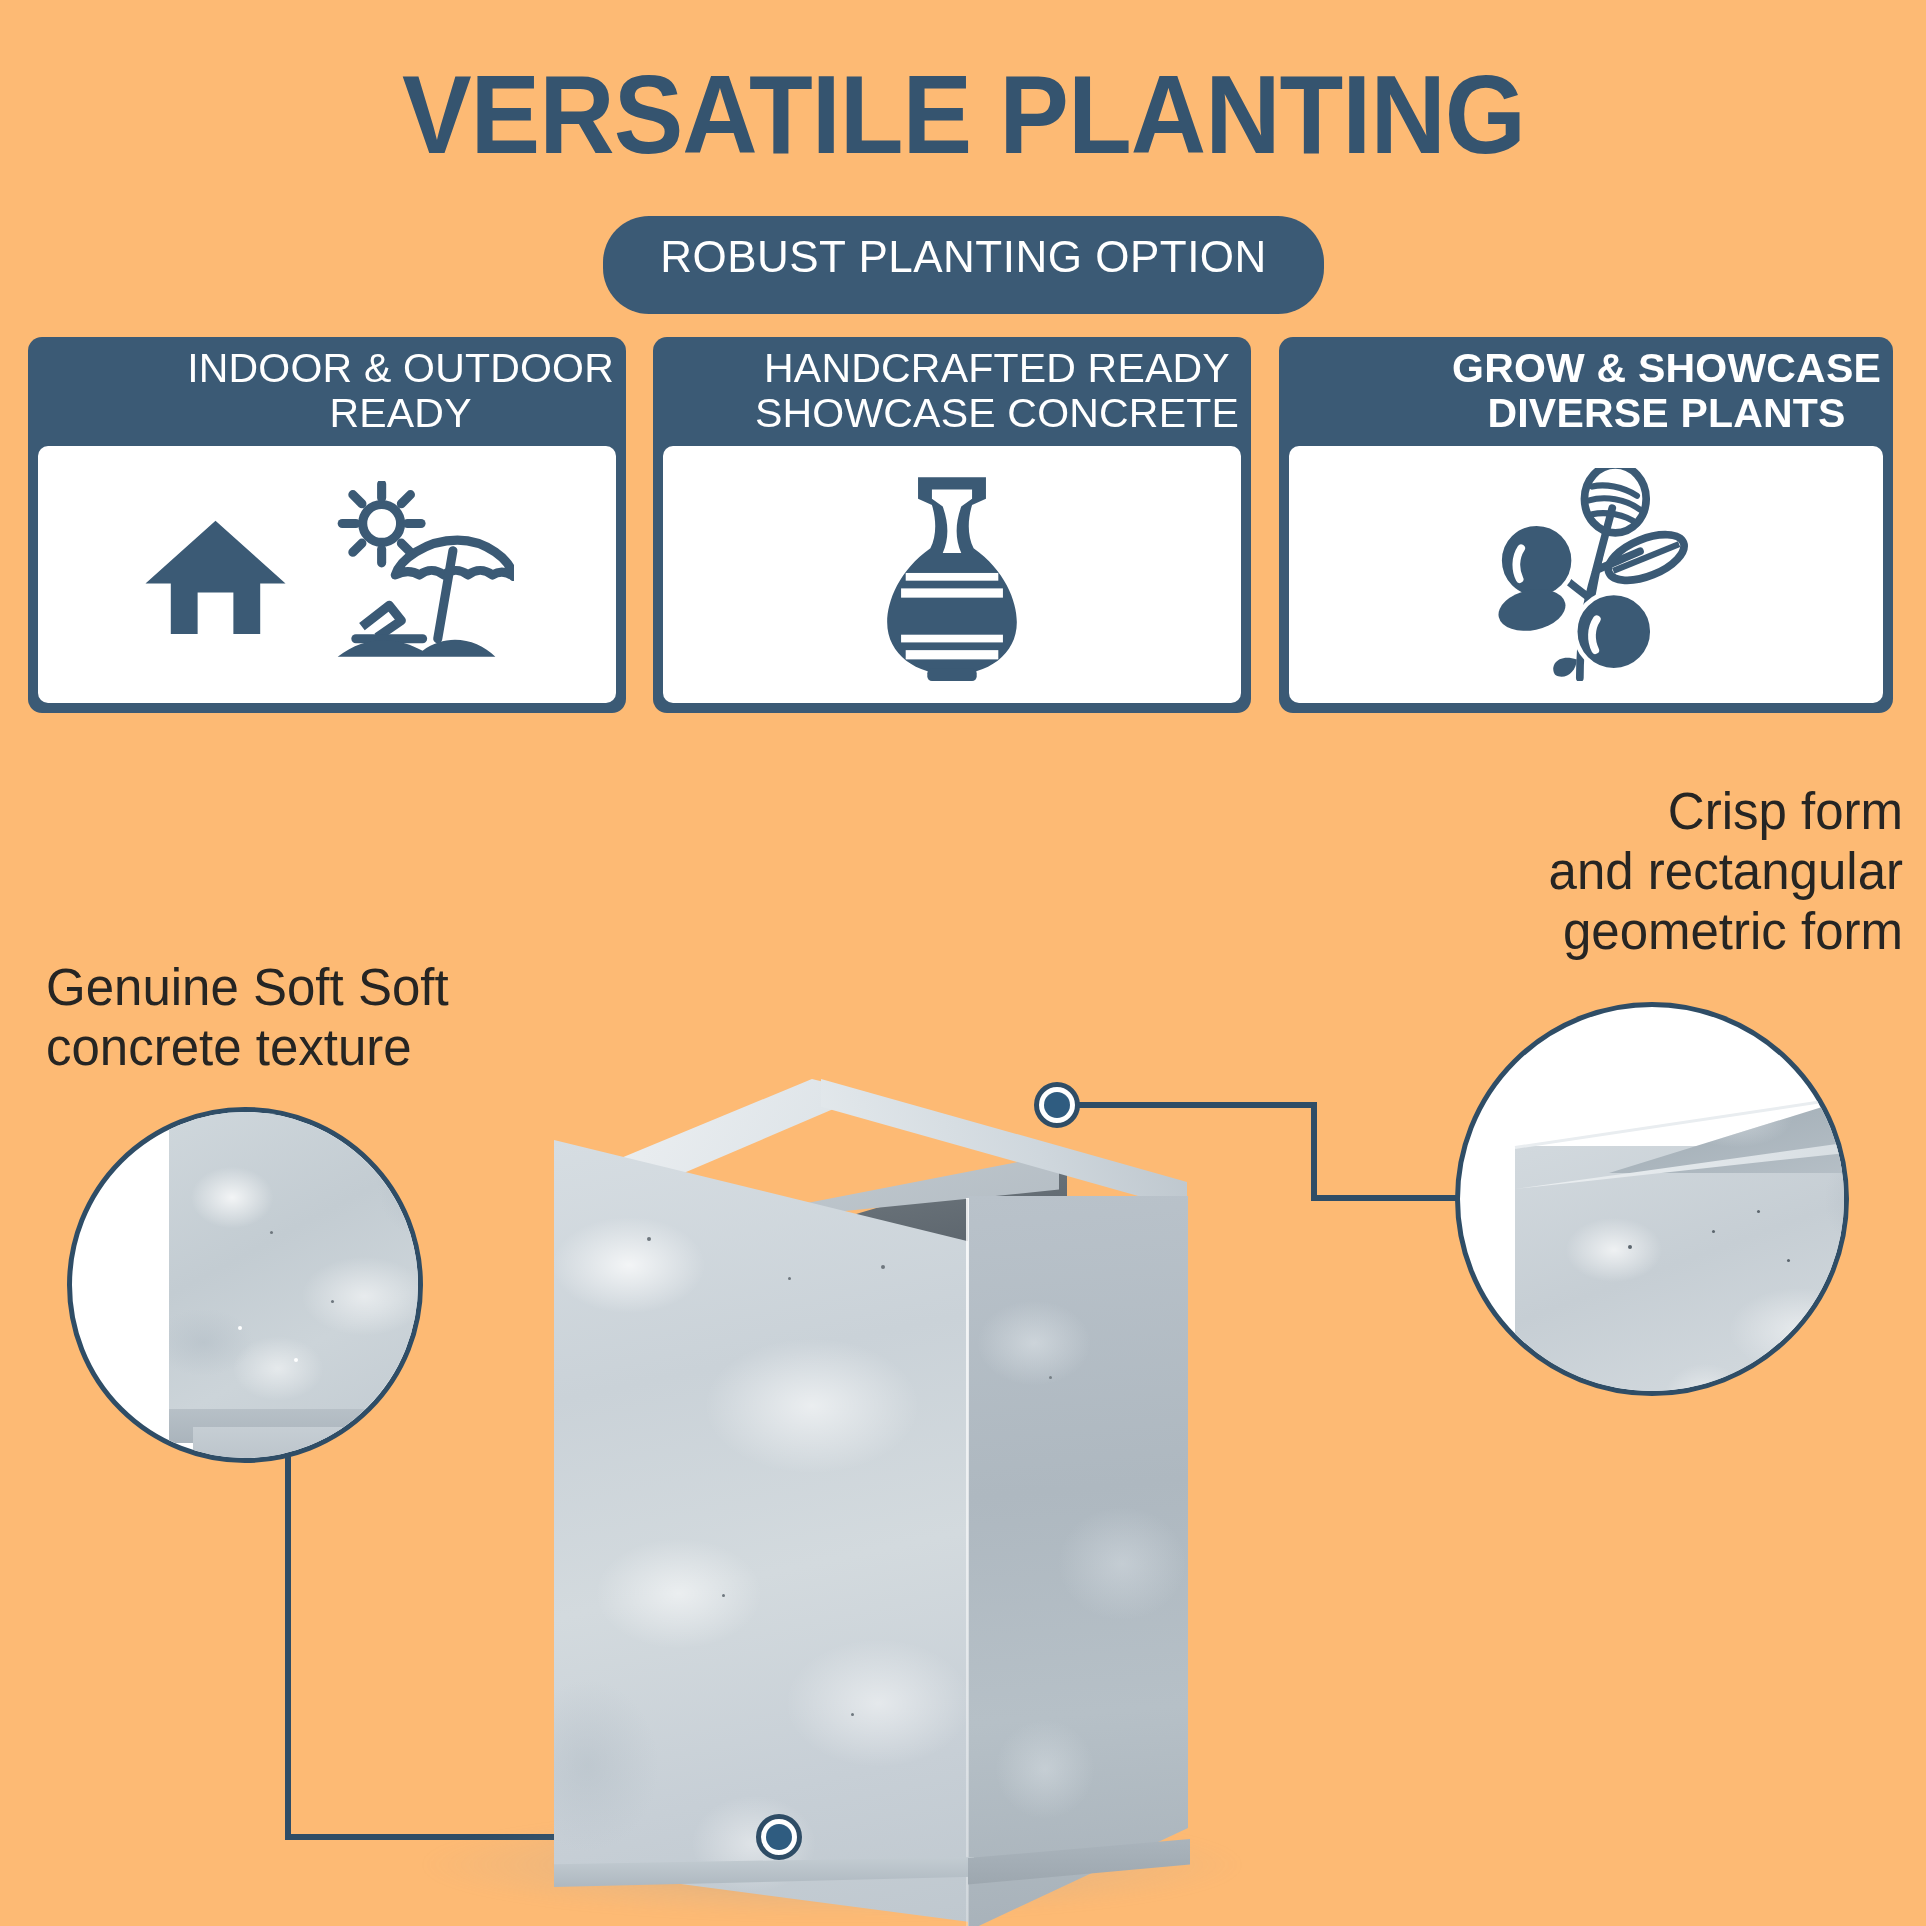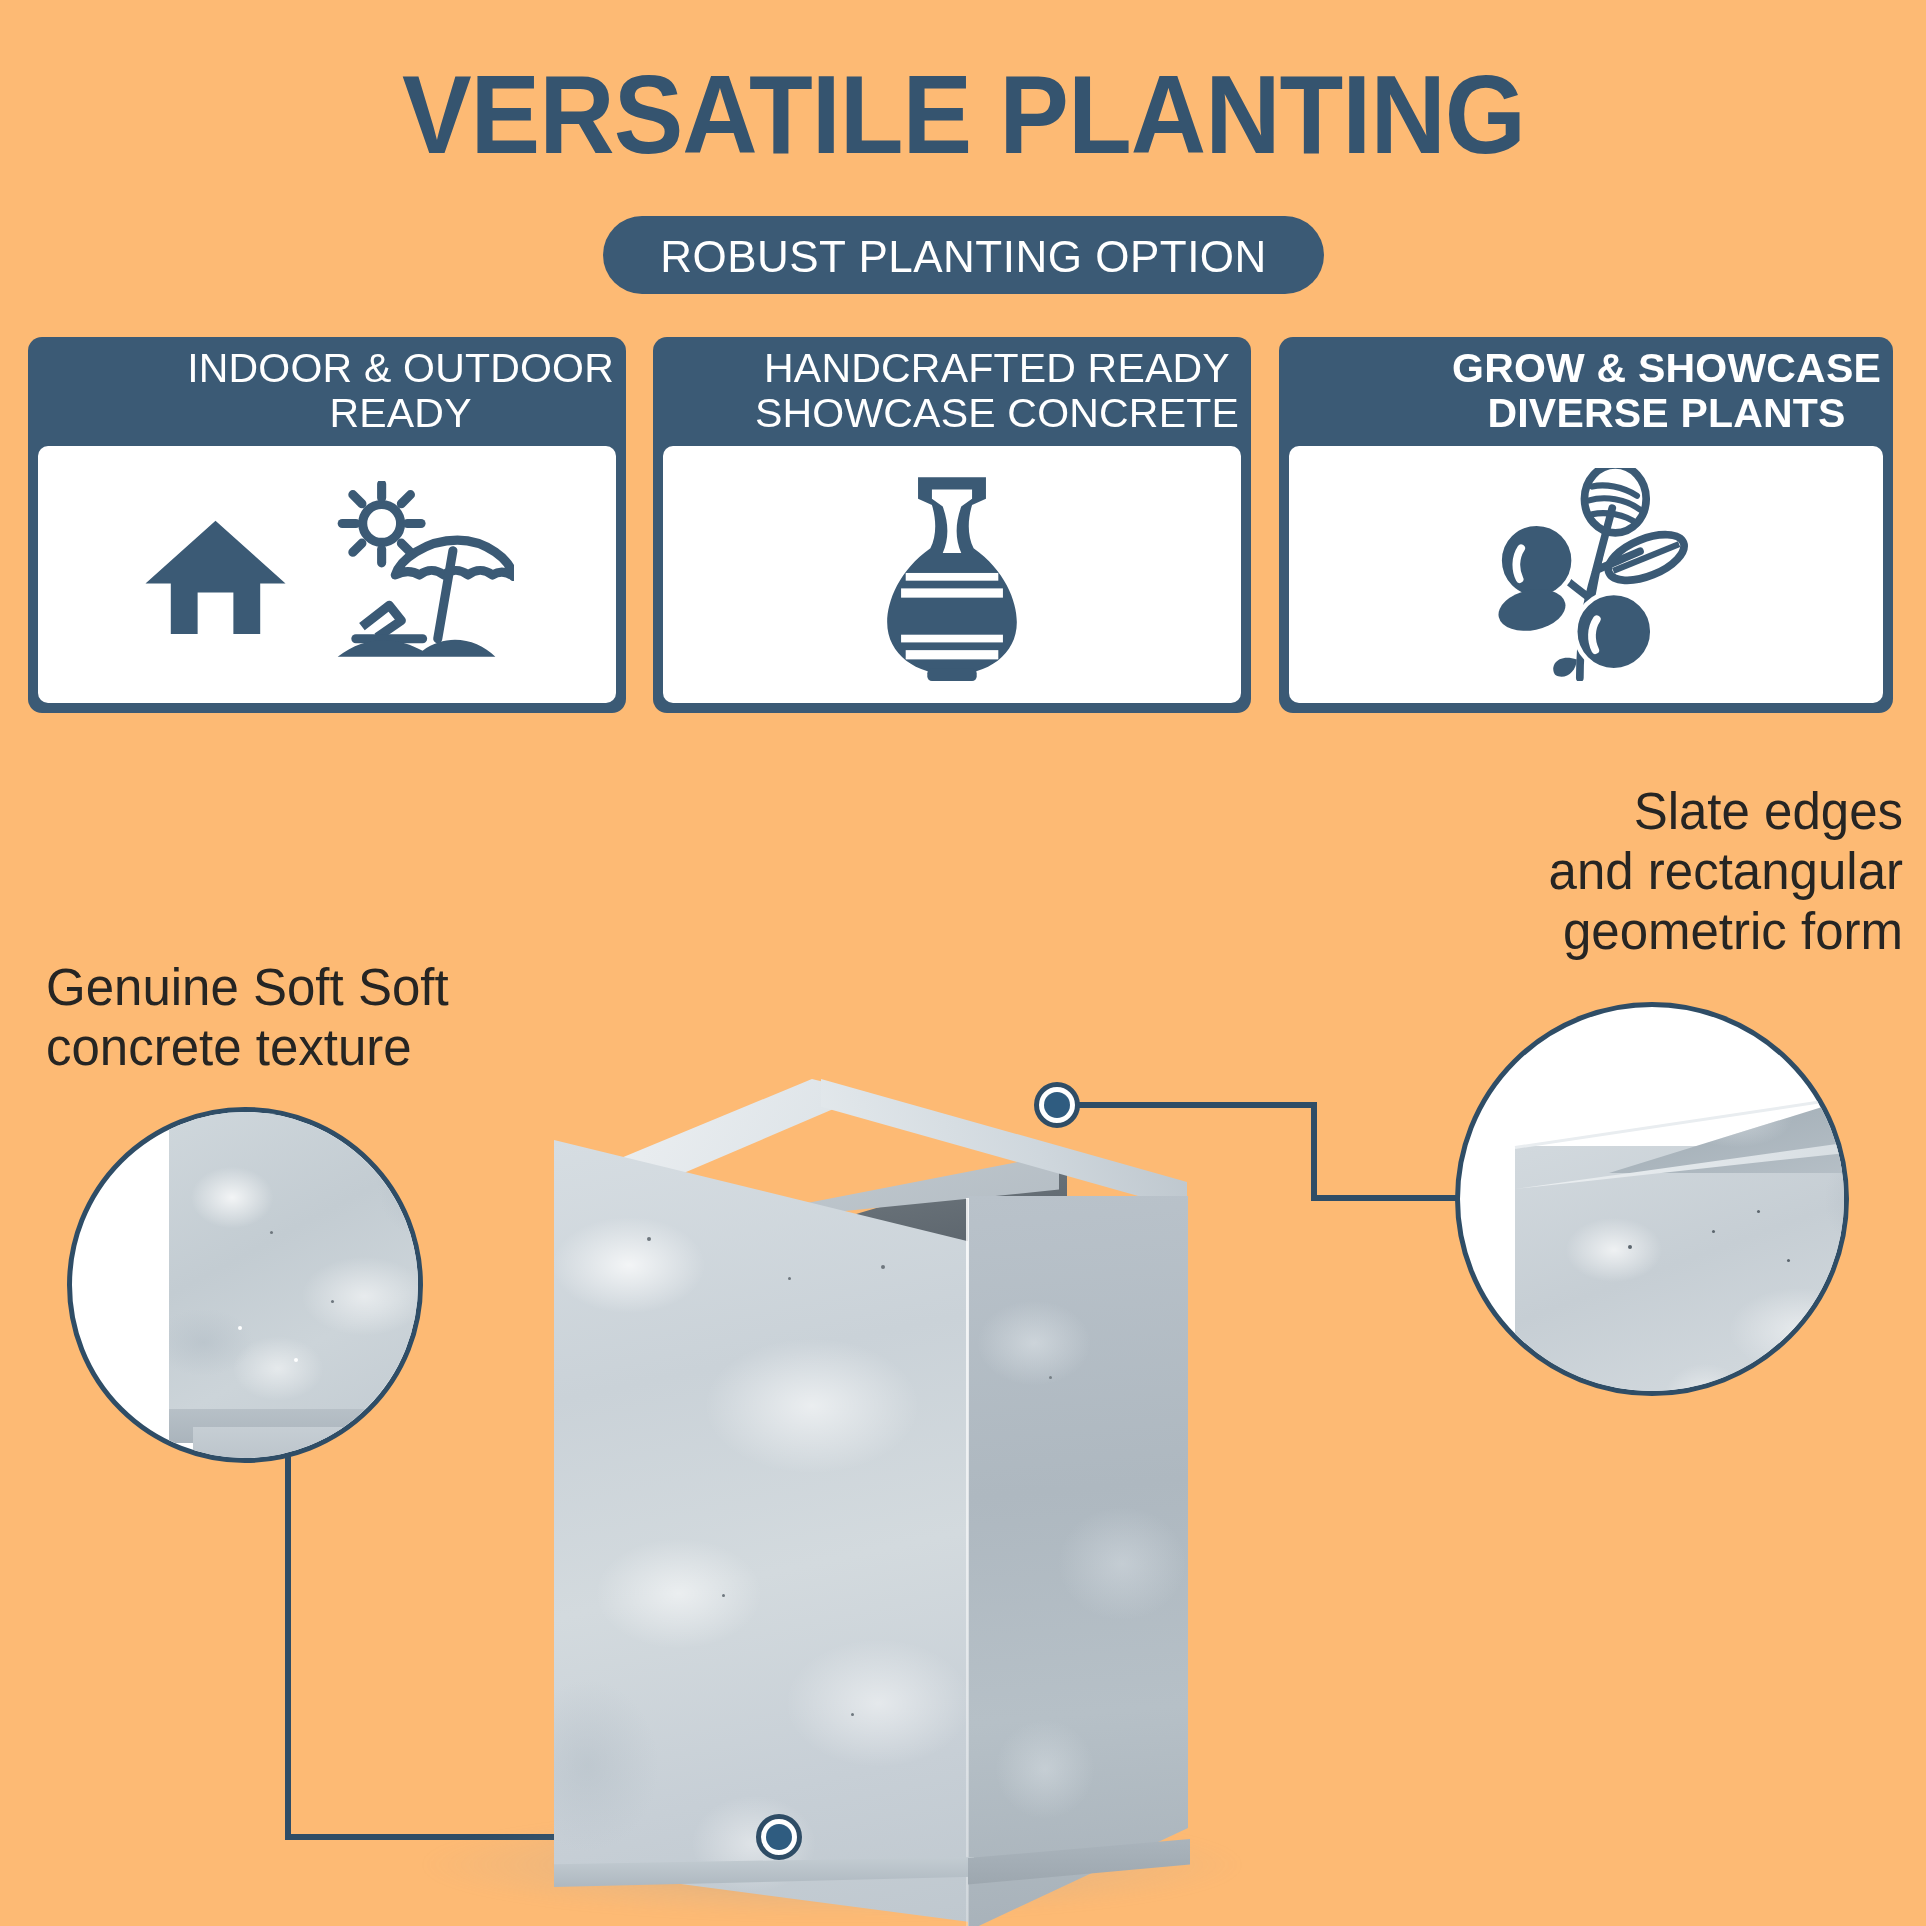--- a/index.html
+++ b/index.html
@@ -22,21 +22,21 @@
     transform: scaleX(0.94); transform-origin: center top;
   }
 
   
   #pill-wrap { position: absolute; left: 0; top: 216px; width: 1927px; text-align: center; }
   #pill {
     display: inline-block;
     background: #3B5A75;
     color: #ffffff;
     font-size: 44px; font-weight: 400; letter-spacing: 0.5px;
-    padding: 16px 57px 12px 57px;
+    padding: 16px 57px 32px 57px;
     border-radius: 46px;
     text-align: center;
   }
 
   
   .card {
     position: absolute; top: 337px; height: 376px;
     background: #3B5A75;
     border-radius: 14px;
     padding: 0;
@@ -249,21 +249,21 @@
       </svg>
     </div>
   </div>
 
   <div class="note" id="note-left">
     <div>Genuine Soft Soft</div>
     <div>concrete texture</div>
   </div>
 
   <div class="note" id="note-right">
-    <div>Slate edges</div>
+    <div>Crisp form</div>
     <div>and rectangular</div>
     <div>geometric form</div>
   </div>
 
   <div class="conn" style="left:1067px; top:1102px; width:249px; height:6px;"></div>
   <div class="conn" style="left:1311px; top:1102px; width:6px; height:99px;"></div>
   <div class="conn" style="left:1311px; top:1195px; width:158px; height:6px;"></div>
 
   <div class="conn" style="left:285px; top:1453px; width:6px; height:386px;"></div>
   <div class="conn" style="left:285px; top:1834px; width:507px; height:6px;"></div>

